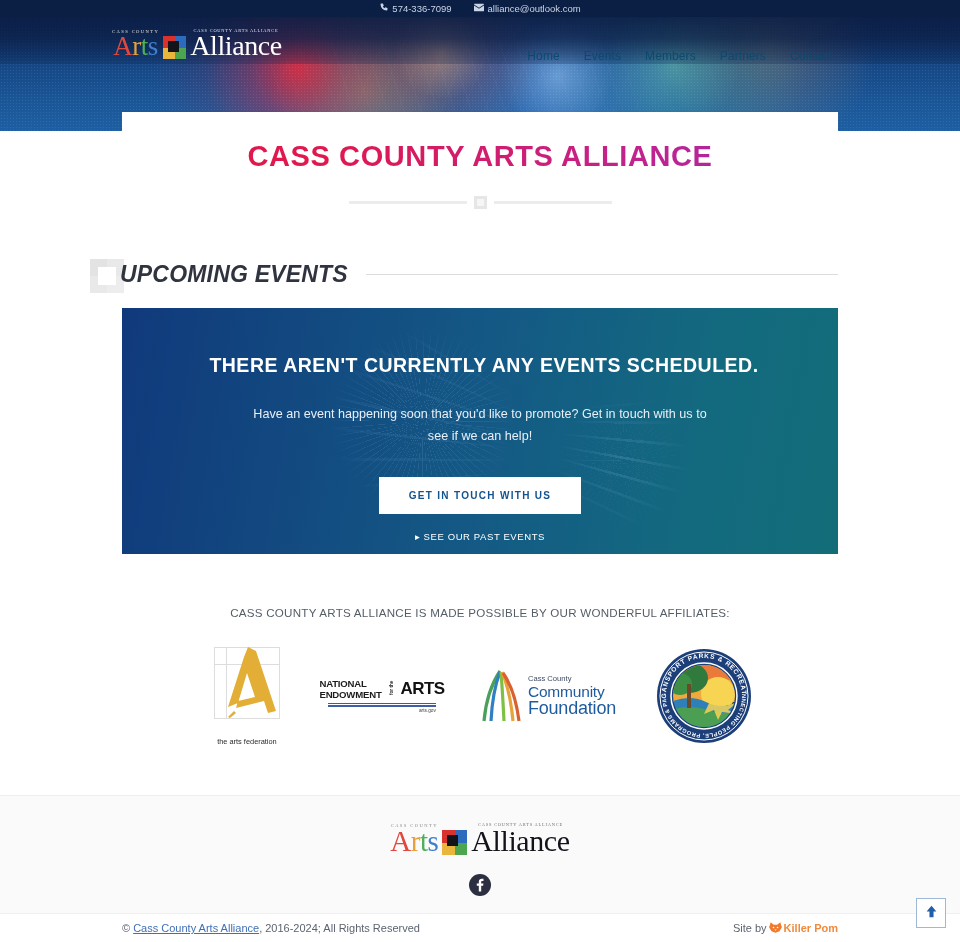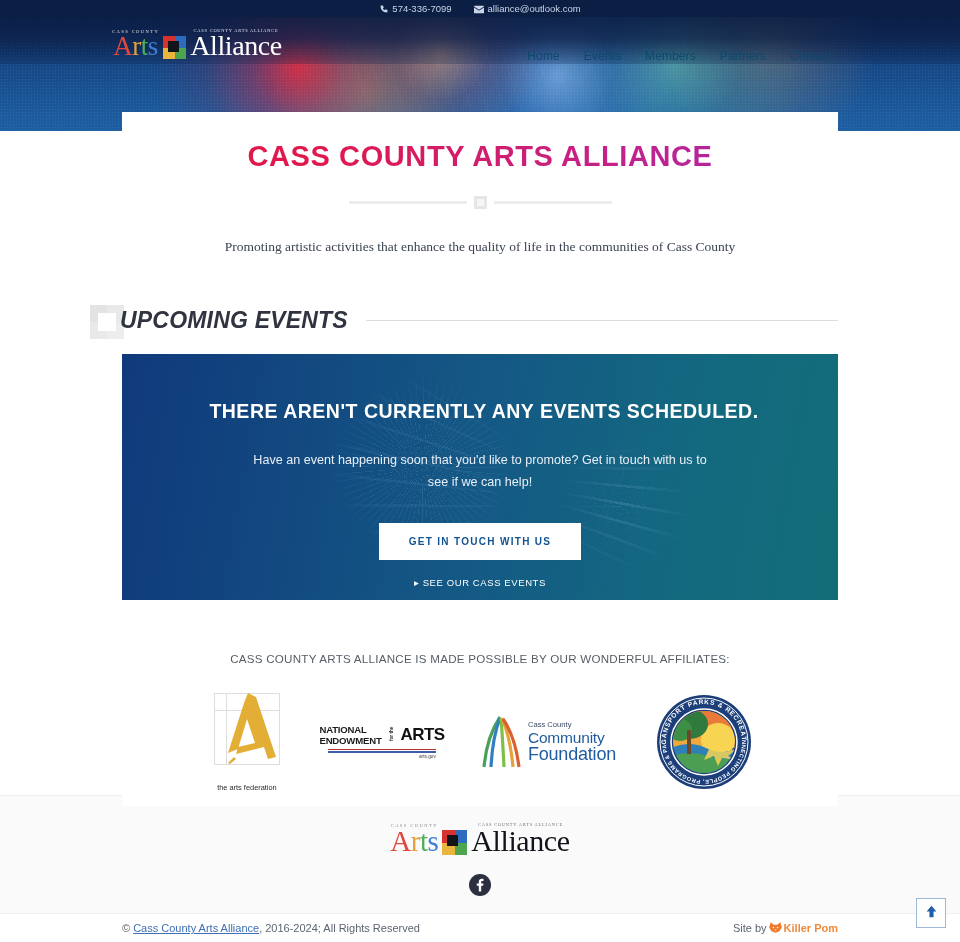--- a/index.html
+++ b/index.html
@@ -11,21 +11,21 @@
   }
   #page { position: relative; width: 960px; height: 942px; }
 
   
   .topbar {
     position: absolute; top: 0; left: 0; width: 960px; height: 17px;
     background: #0b1f45;
     display: flex; justify-content: center; align-items: center; gap: 22px;
     font-size: 9.5px; color: #c9d4e6; z-index: 30;
   }
-  .topbar .tb-item { display: flex; align-items: flex-end; gap: 4px; }
+  .topbar .tb-item { display: flex; align-items: flex-start; gap: 4px; }
   .topbar svg { display: block; }
 
   
   .hero {
     position: absolute; top: 0; left: 0; width: 960px; height: 131px;
     overflow: hidden; background: #0d2a5c;
   }
   .hero-photo {
     position: absolute; inset: 0;
     background:
@@ -354,21 +354,20 @@
       <div class="bar"></div>
       <div class="mini-grid">
           <i></i>
           <i></i>
           <i></i>
           <i></i>
         </div>
       <div class="bar"></div>
     </div>
 
-    <p class="tagline">Promoting artistic activities that enhance the quality of life in the communities of Cass County</p>
 
     <div class="section-head">
       <div class="sec-grid">
           <i></i>
           <i></i>
           <i></i>
           <i></i>
         </div>
       <div class="sec-title">UPCOMING EVENTS</div>
       <div class="sec-rule"></div>
@@ -376,21 +375,21 @@
 
     <div class="events-panel">
       <div class="events-fw"></div>
       <div class="events-dots"></div>
       <div class="events-inner">
         <div class="ev-head">THERE AREN'T CURRENTLY ANY EVENTS SCHEDULED.</div>
         <div class="ev-sub">Have an event happening soon that you'd like to promote? Get in touch with us to see if we can help!</div>
         <button class="ev-btn">GET IN TOUCH WITH US</button>
         <a class="ev-link" href="#">
           <span>▸</span>
-          <span>SEE OUR CASS EVENTS</span>
+          <span>SEE OUR PAST EVENTS</span>
         </a>
       </div>
     </div>
 
     <div class="affiliates">
       <div class="aff-title">CASS COUNTY ARTS ALLIANCE IS MADE POSSIBLE BY OUR WONDERFUL AFFILIATES:</div>
       <div class="aff-row">
 
         <div class="aff-item">
           <div class="taf">

